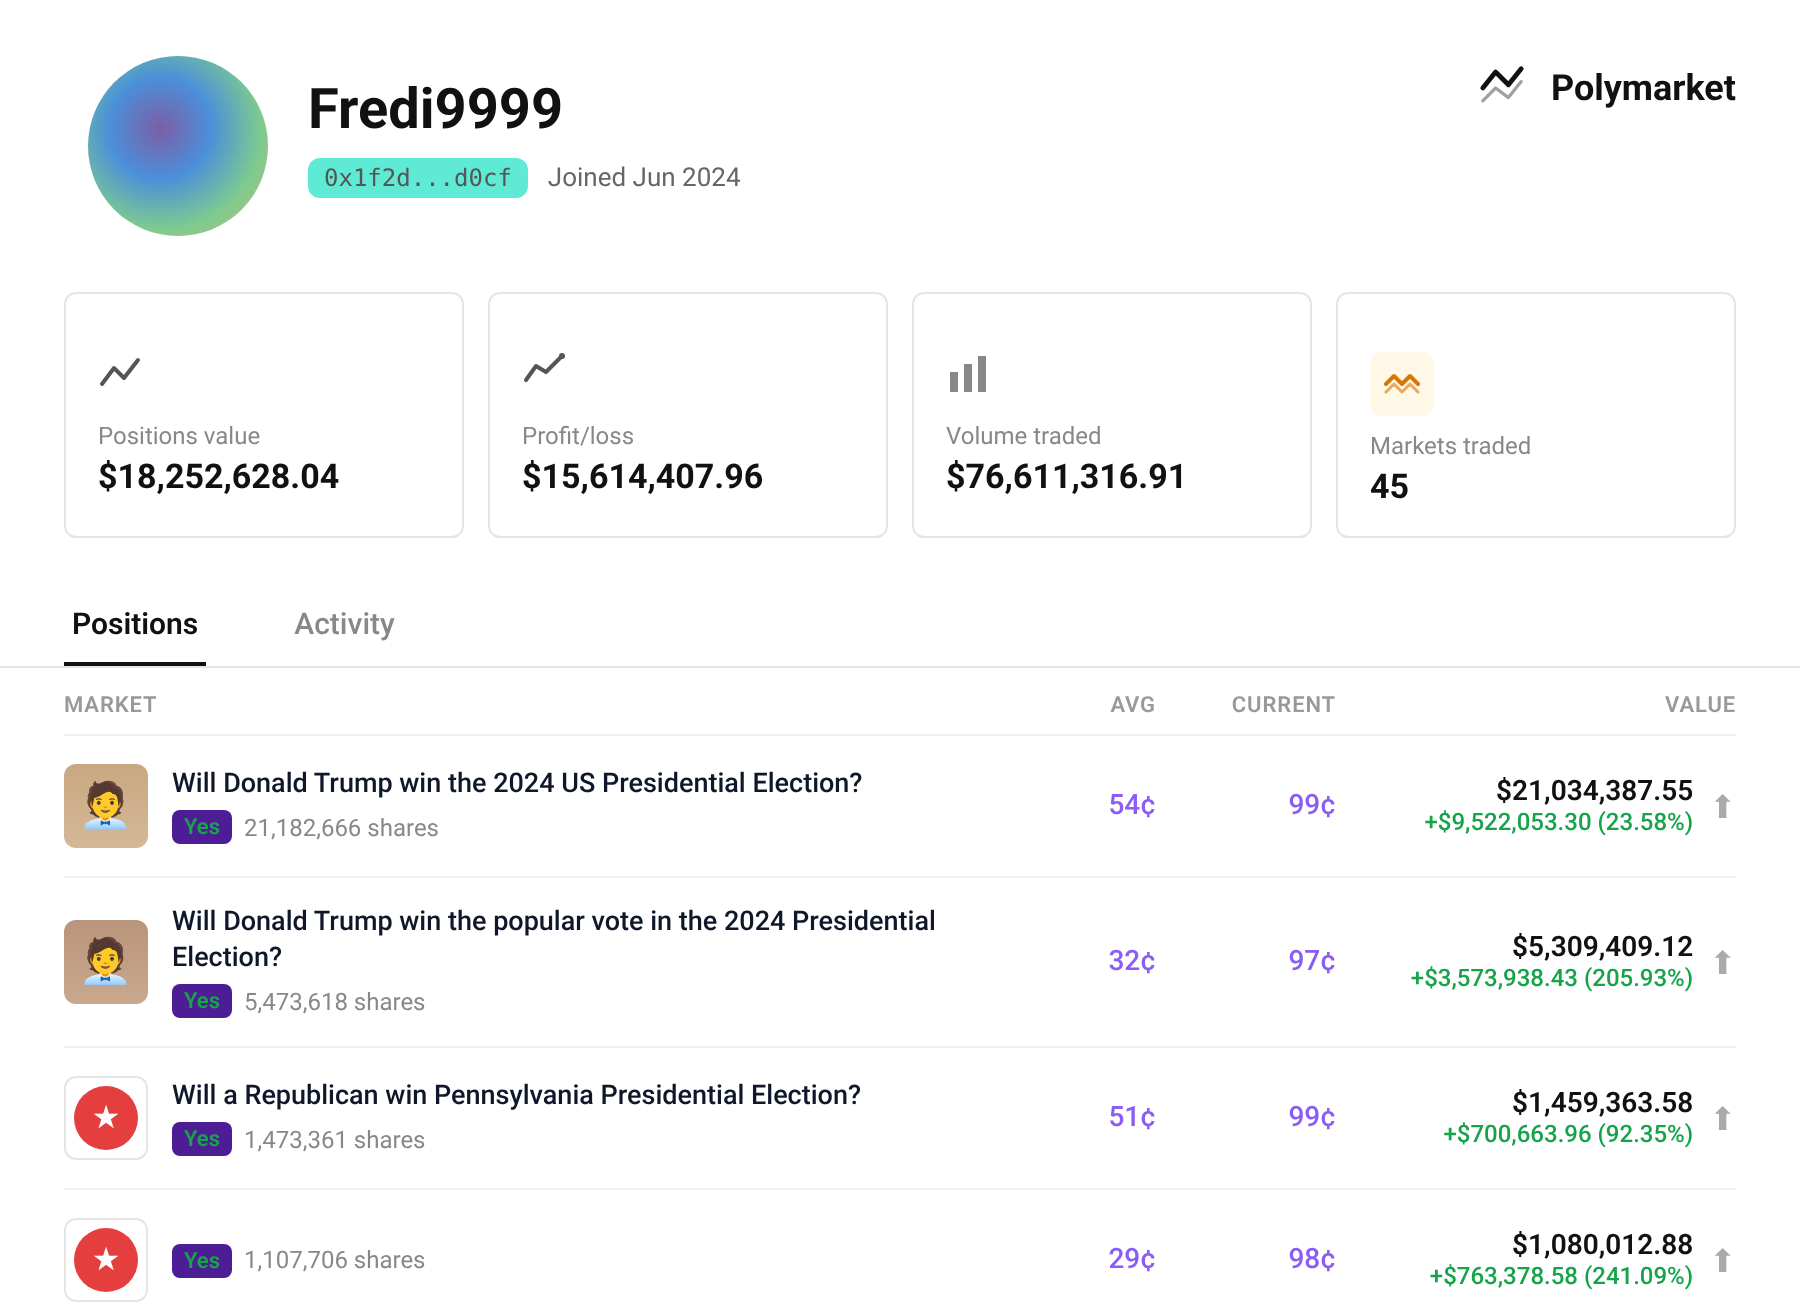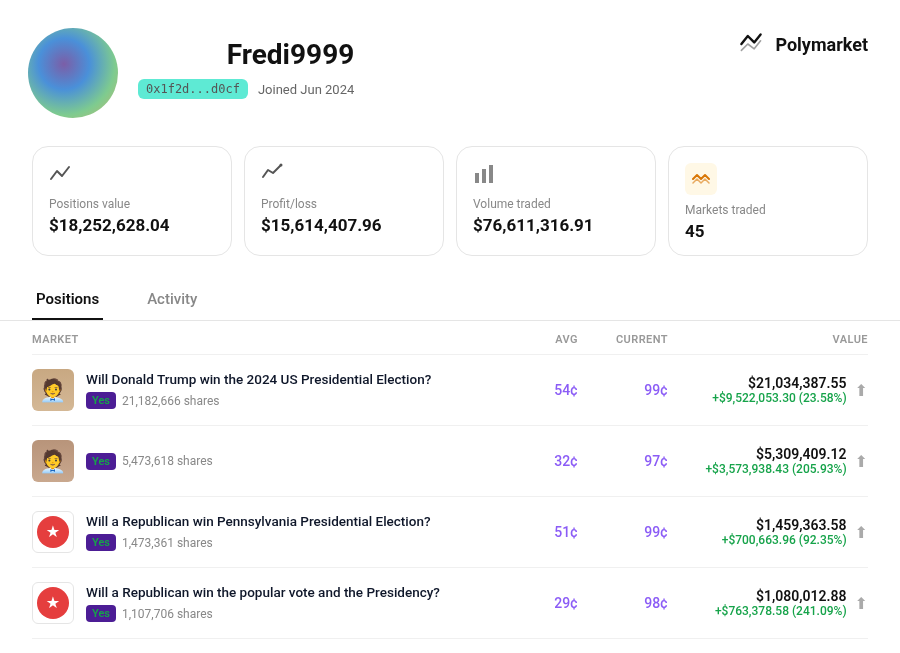--- a/index.html
+++ b/index.html
@@ -9,23 +9,22 @@
       color: #111;
       width: 900px;
       min-height: 653px;
       overflow-x: hidden;
     }
 
     
     .header {
       display: flex;
       align-items: flex-start;
-      padding: 28px 32px 20px 28px;
+      padding: 28px 32px 20px 44px;
       position: relative;
-      text-align: right;
     }
     .avatar {
       width: 90px;
       height: 90px;
       border-radius: 50%;
       background: radial-gradient(circle at 40% 40%, #7b5ea7, #4a90d9, #7ecb8f, #c8b86a);
       flex-shrink: 0;
       margin-right: 20px;
     }
     .user-info {
@@ -73,22 +72,22 @@
 
     
     .stats-grid {
       display: grid;
       grid-template-columns: repeat(4, 1fr);
       gap: 12px;
       padding: 8px 32px 24px 32px;
     }
     .stat-card {
       border: 1px solid #e5e5e5;
-      border-radius: 16px;
-      padding: 16px 16px 14px 16px;
+      border-radius: 6px;
+      padding: 29px 16px 14px 16px;
     }
     .stat-icon {
       font-size: 18px;
       margin-bottom: 8px;
       color: #555;
     }
     .stat-icon.orange-bg {
       background: #fff8e6;
       border-radius: 6px;
       width: 32px;
@@ -366,20 +365,21 @@
         </div>
       </div>
       <span class="share-icon">⬆</span>
     </div>
   </div>
 
   <div class="table-row">
     <div class="market-cell">
       <div class="market-thumb thumb-face2">🧑‍💼</div>
       <div class="market-info">
+        <div class="market-title">Will Donald Trump win the popular vote in the 2024 Presidential Election?</div>
         <div class="market-shares">
           <span class="yes-badge">Yes</span>
           <span class="shares-text">5,473,618 shares</span>
         </div>
       </div>
     </div>
     <div class="col-avg">32¢</div>
     <div class="col-current">97¢</div>
     <div class="col-value-cell">
       <div class="value-info">
@@ -421,21 +421,20 @@
   </div>
 
   <div class="table-row">
     <div class="market-cell">
       <div class="market-thumb thumb-gop">
         <div class="gop-circle">
             <span class="gop-star">★</span>
           </div>
       </div>
       <div class="market-info">
-        <div class="market-title">Will a Republican win the popular vote and the Presidency?</div>
         <div class="market-shares">
           <span class="yes-badge">Yes</span>
           <span class="shares-text">1,107,706 shares</span>
         </div>
       </div>
     </div>
     <div class="col-avg">29¢</div>
     <div class="col-current">98¢</div>
     <div class="col-value-cell">
       <div class="value-info">

